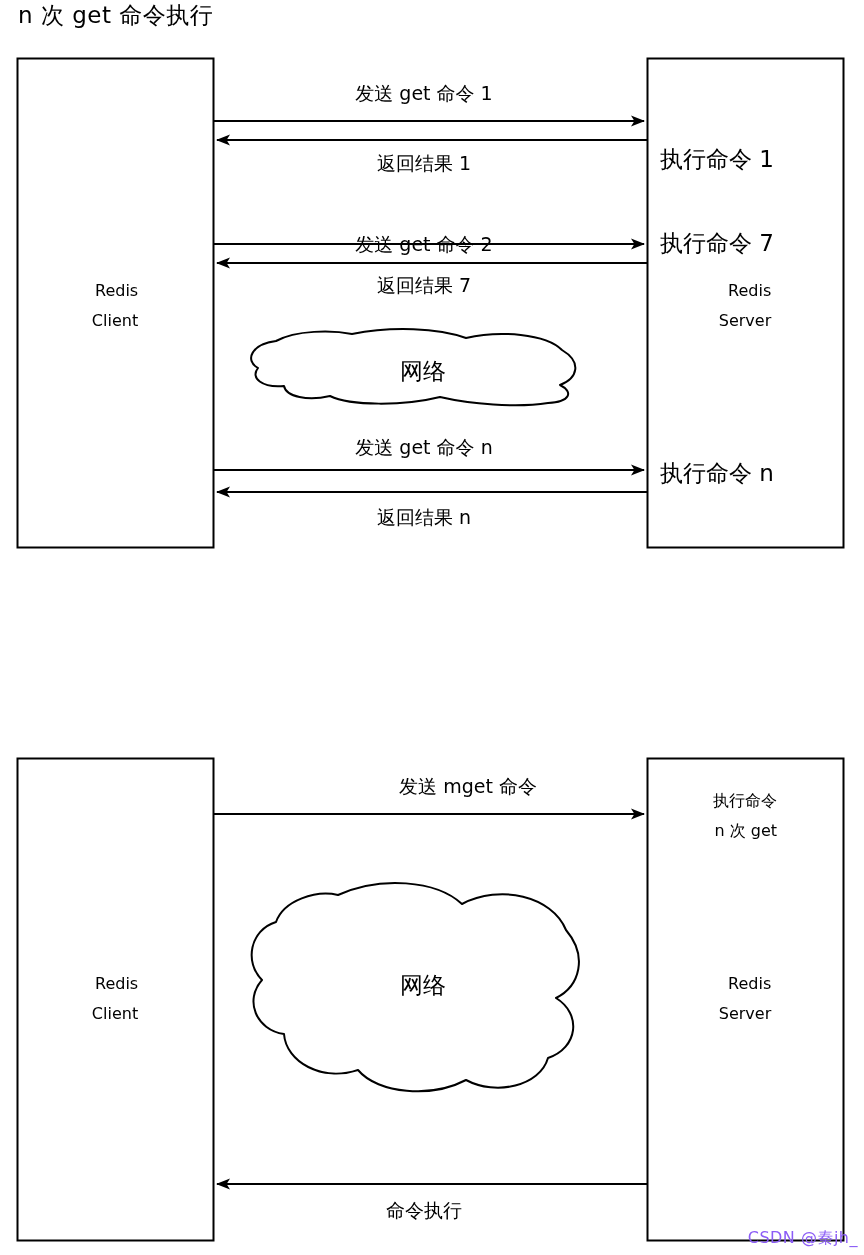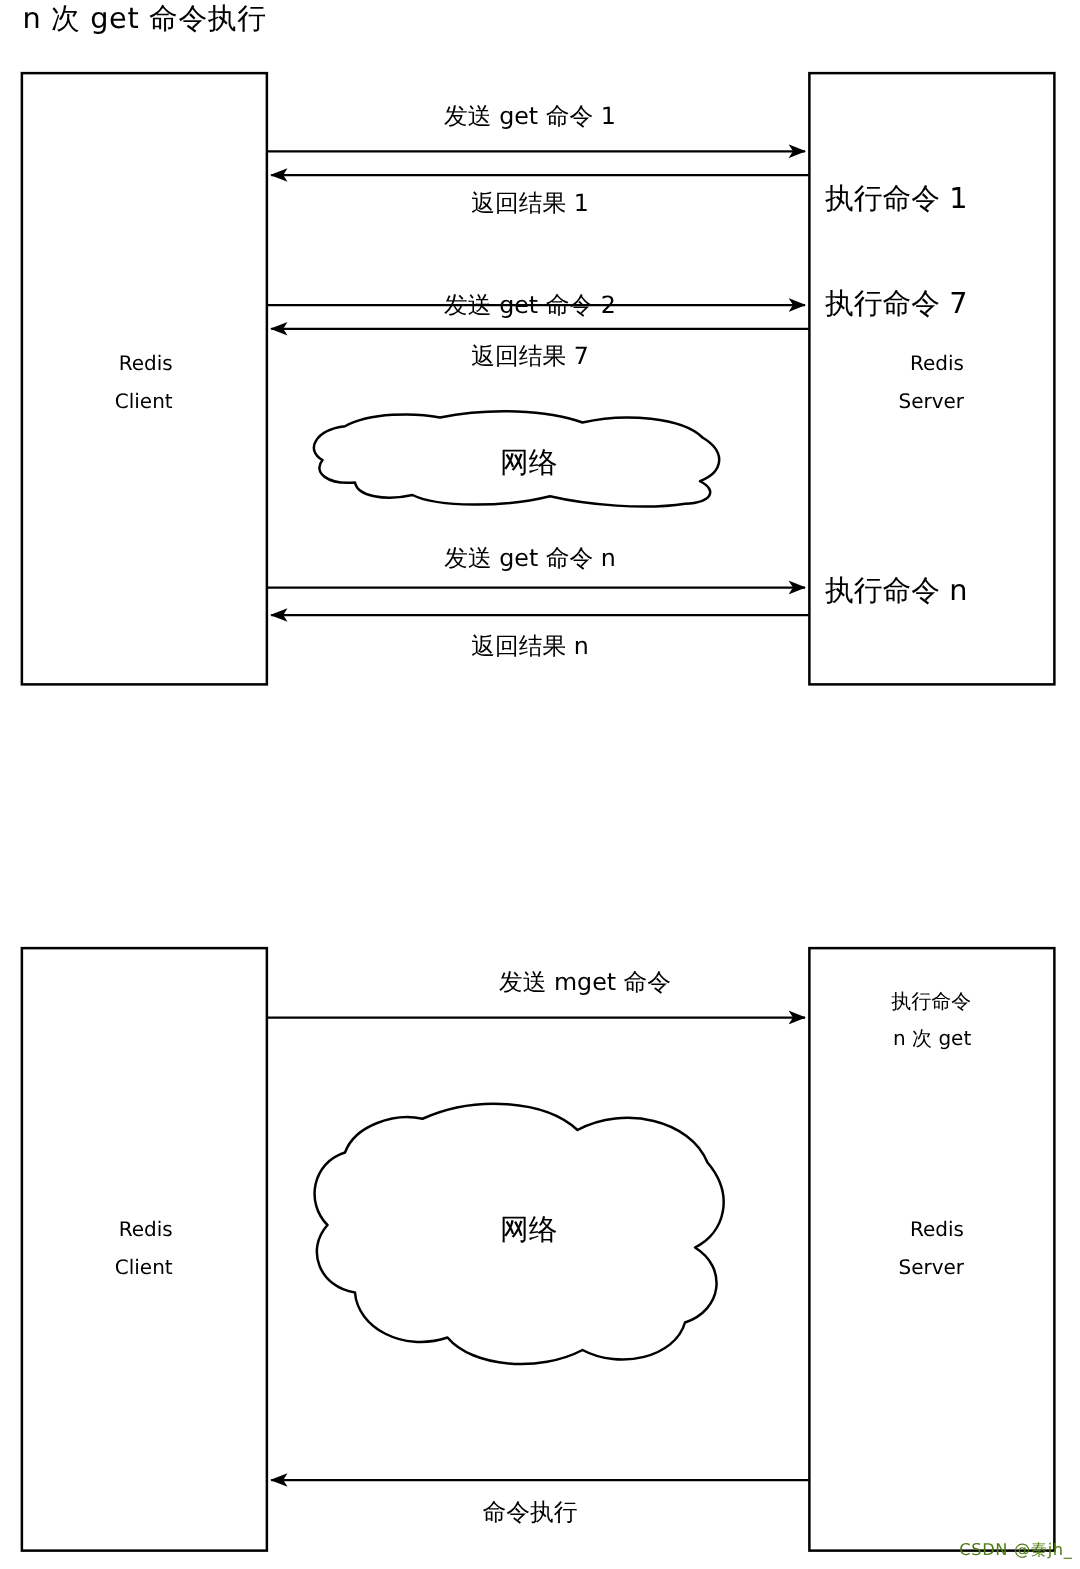--- a/index.html
+++ b/index.html
@@ -11,21 +11,21 @@
   .stage{position:absolute;left:0;top:0;width:864px;height:1255px;}
   svg.layer{position:absolute;left:0;top:0;width:864px;height:1255px;overflow:visible;}
 
   .abs{position:absolute;white-space:nowrap;}
   .diagram-title{font-size:23px;line-height:1;letter-spacing:0.5px;}
   .box-label{font-size:16px;line-height:30px;text-align:right;}
   .flow-label{font-size:19px;line-height:1;}
   .server-line{font-size:23px;line-height:30px;}
   .cloud-label{font-size:23px;line-height:1;}
   .watermark{
-    font-size:13px;color:#4d7c0f;letter-spacing:0.5px;margin-top:20px;
+    font-size:16px;color:#8b5cf6;letter-spacing:0.5px;margin-top:20px;
   }
   .centerx{transform:translateX(-50%);}
   .centerboth{transform:translate(-50%,-50%);}
 </style>
 </head>
 <body>
 
 <div class="stage">
 
   <svg class="layer" viewBox="0 0 864 1255">

